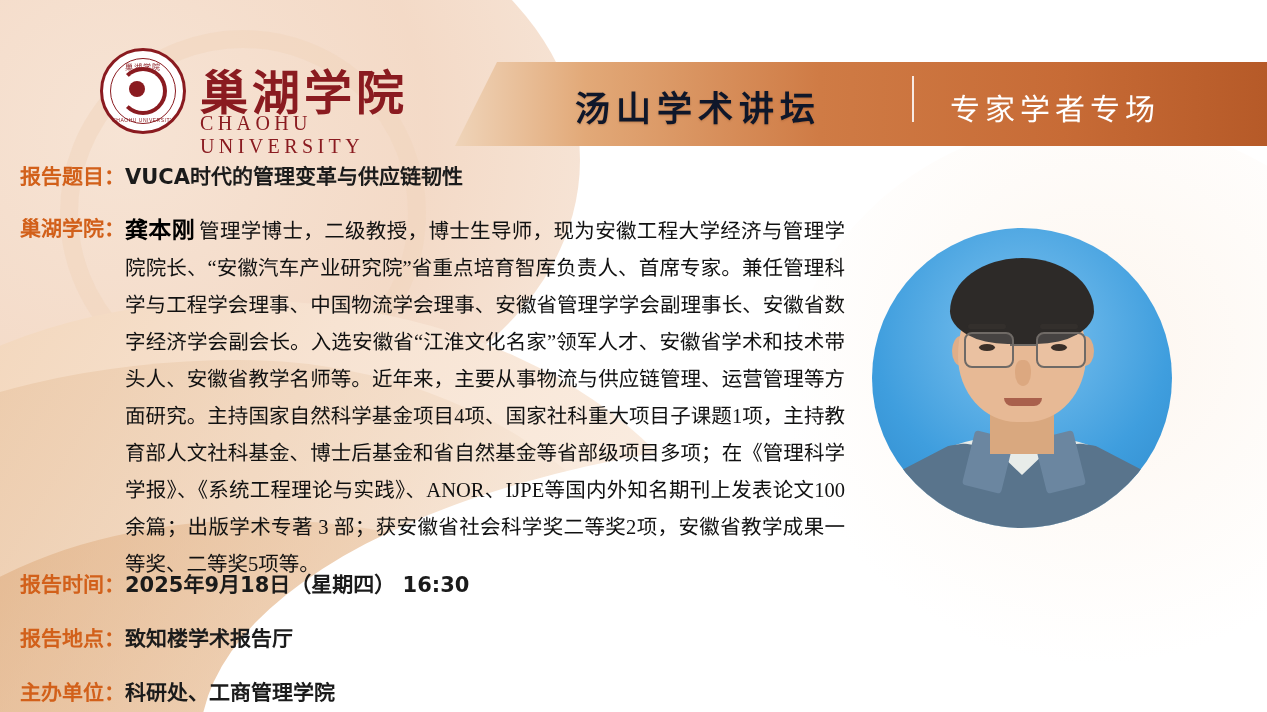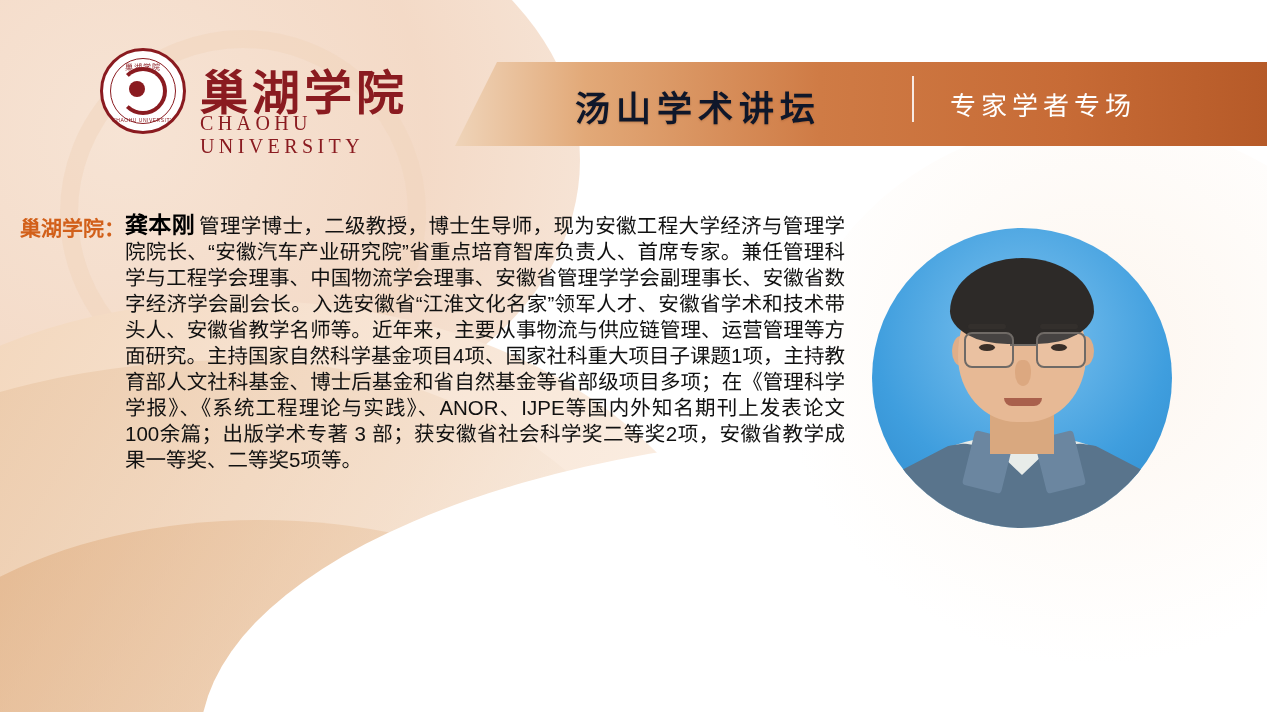--- a/index.html
+++ b/index.html
@@ -123,21 +123,21 @@
     left: 912px;
     top: 76px;
     width: 2px;
     height: 46px;
     background: rgba(255, 255, 255, .85);
   }
   .band-subtitle {
     position: absolute;
     left: 950px;
     top: 85px;
-    font-size: 26px;
+    font-size: 30px;
     letter-spacing: 5px;
     color: #ffffff;
     font-family: "DejaVu Sans", "Liberation Sans", sans-serif;
   }
 
   
   .logo-wrap {
     position: absolute;
     left: 100px;
     top: 48px;
@@ -246,26 +246,26 @@
   }
 
   #row-title { left: 20px; top: 160px; }
   #row-bio   { left: 20px; top: 212px; width: 870px; }
   #row-time  { left: 20px; top: 568px; }
   #row-place { left: 20px; top: 622px; }
   #row-host  { left: 20px; top: 676px; }
 
   .bio-body {
     font-size: 20.5px;
-    line-height: 26px;
+    line-height: 37px;
     color: #111111;
     font-weight: normal;
     text-align: justify;
     width: 720px;
-    font-family: Liberation Sans, sans-serif;
+    font-family: Liberation Serif, serif;
   }
   .bio-name {
     font-size: 23px;
     font-weight: bold;
     color: #000000;
     margin-right: 4px;
   }
 
   
   .portrait {
@@ -430,20 +430,24 @@
       </div>
       <div class="logo-cn">巢湖学院</div>
       <div class="logo-en">CHAOHU  UNIVERSITY</div>
     </div>
 
     <div class="band-title">汤山学术讲坛</div>
     <div class="band-divider"></div>
     <div class="band-subtitle">专家学者专场</div>
   </div>
 
+  <div class="row" id="row-title">
+    <span class="label">报告题目：</span>
+    <span class="value">VUCA时代的管理变革与供应链韧性</span>
+  </div>
 
   <div class="row" id="row-bio">
     <span class="label">巢湖学院：</span>
     <div class="bio-body">
       <span class="bio-name">龚本刚</span><span>管理学博士，二级教授，博士生导师，现为安徽工程大学经济与管理学院院长、“安徽汽车产业研究院”省重点培育智库负责人、首席专家。兼任管理科学与工程学会理事、中国物流学会理事、安徽省管理学学会副理事长、安徽省数字经济学会副会长。入选安徽省“江淮文化名家”领军人才、安徽省学术和技术带头人、安徽省教学名师等。近年来，主要从事物流与供应链管理、运营管理等方面研究。主持国家自然科学基金项目4项、国家社科重大项目子课题1项，主持教育部人文社科基金、博士后基金和省自然基金等省部级项目多项；在《管理科学学报》、《系统工程理论与实践》、ANOR、IJPE等国内外知名期刊上发表论文100余篇；出版学术专著 3 部；获安徽省社会科学奖二等奖2项，安徽省教学成果一等奖、二等奖5项等。</span>
     </div>
   </div>
 
   <div class="portrait">
     <div class="shirt"></div>
@@ -459,16 +463,28 @@
     <div class="brow-r"></div>
     <div class="glass-l"></div>
     <div class="glass-r"></div>
     <div class="glass-bridge"></div>
     <div class="eye-l"></div>
     <div class="eye-r"></div>
     <div class="nose"></div>
     <div class="mouth"></div>
   </div>
 
-
-
+  <div class="row" id="row-time">
+    <span class="label">报告时间：</span>
+    <span class="value">2025年9月18日（星期四） 16:30</span>
+  </div>
+
+  <div class="row" id="row-place">
+    <span class="label">报告地点：</span>
+    <span class="value">致知楼学术报告厅</span>
+  </div>
+
+  <div class="row" id="row-host">
+    <span class="label">主办单位：</span>
+    <span class="value">科研处、工商管理学院</span>
+  </div>
 
 </div>
 
 </body></html>

